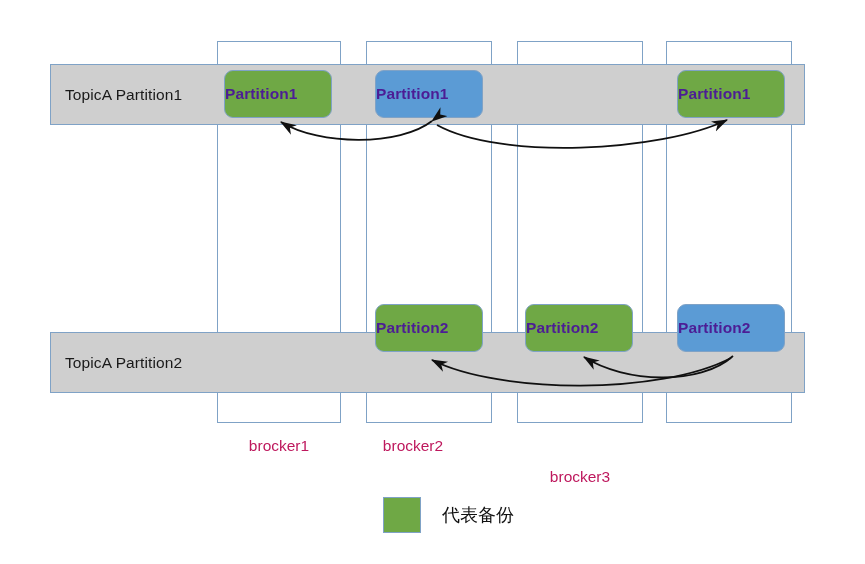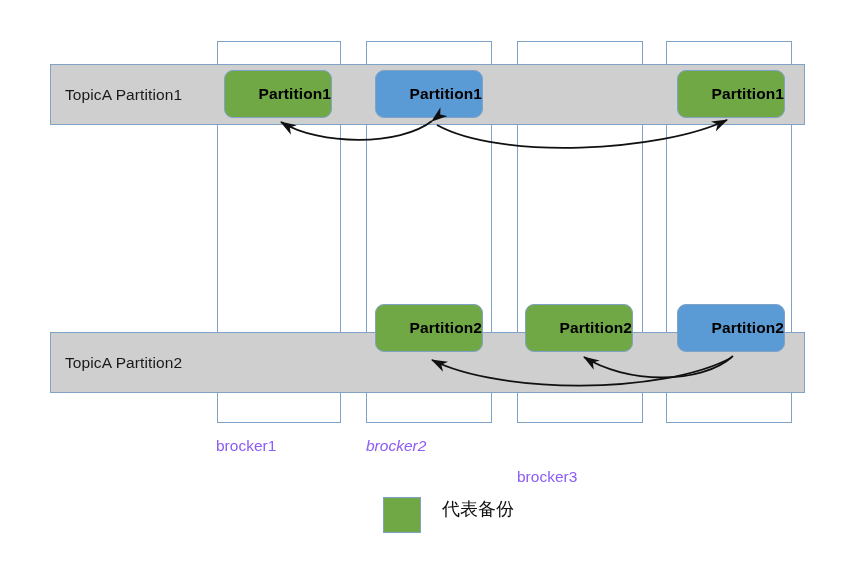--- a/index.html
+++ b/index.html
@@ -53,44 +53,46 @@
   
   .partition-chip {
     position: absolute;
     height: 48px;
     width: 108px;
     border-radius: 9px;
     border: 1px solid #7FA2C6;
     box-sizing: border-box;
     display: flex;
     align-items: center;
-    justify-content: flex-end;
-    color: #000000;
+    justify-content: flex-start;
+    color: #4c1d95;
     font-size: 15.5px;
     font-weight: bold;
     letter-spacing: 0.1px;
   }
   .chip-green { background: #6FA845; }
   .chip-blue  { background: #5B9BD5; }
 
   
   .broker-caption {
     position: absolute;
     top: 437px;
     width: 126px;
+    text-align: center;
     font-size: 15.5px;
-    color: #8b5cf6;
+    color: #be185d;
   }
 
   
   .legend {
     position: absolute;
     left: 383px;
     top: 497px;
     display: flex;
+    align-items: center;
   }
   .legend-swatch {
     width: 38px;
     height: 36px;
     background: #6FA845;
     border: 1px solid #7FA2C6;
     box-sizing: border-box;
   }
   .legend-label {
     margin-left: 21px;
@@ -157,21 +159,21 @@
     <path d="M 437,125 C 500,160 660,152 727,120" fill="none" stroke="#101010" stroke-width="1.8" marker-end="url(#ah)"></path>
 
     <path d="M 731,358 C 660,395 500,394 432,360" fill="none" stroke="#101010" stroke-width="1.8" marker-end="url(#ah)"></path>
 
     <path d="M 733,356 C 700,386 625,383 584,357" fill="none" stroke="#101010" stroke-width="1.8" marker-end="url(#ah)"></path>
   </svg>
 
   <div class="broker-caption" style="left:216px;">
     <span>brocker1</span>
   </div>
-  <div class="broker-caption" style="left:366px;font-style:italic;">
+  <div class="broker-caption" style="left:350px;">
     <span>brocker2</span>
   </div>
   <div class="broker-caption" style="left:517px;margin-top:31px;">
     <span>brocker3</span>
   </div>
 
   <div class="legend">
     <div class="legend-swatch"></div>
     <div class="legend-label">代表备份</div>
   </div>

